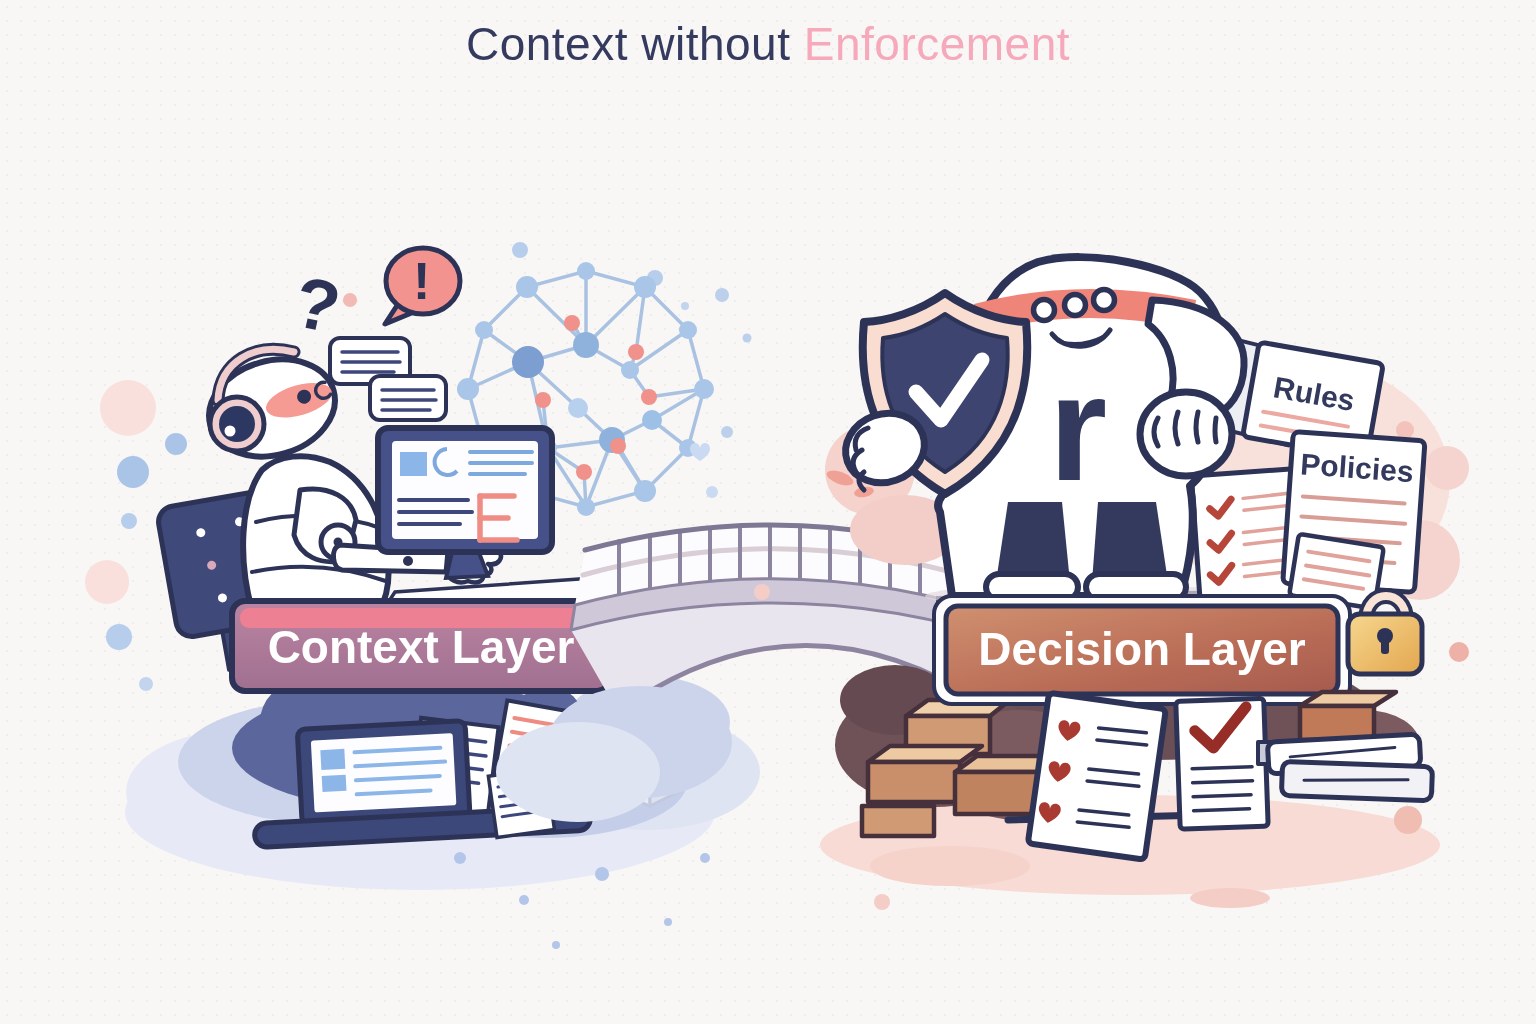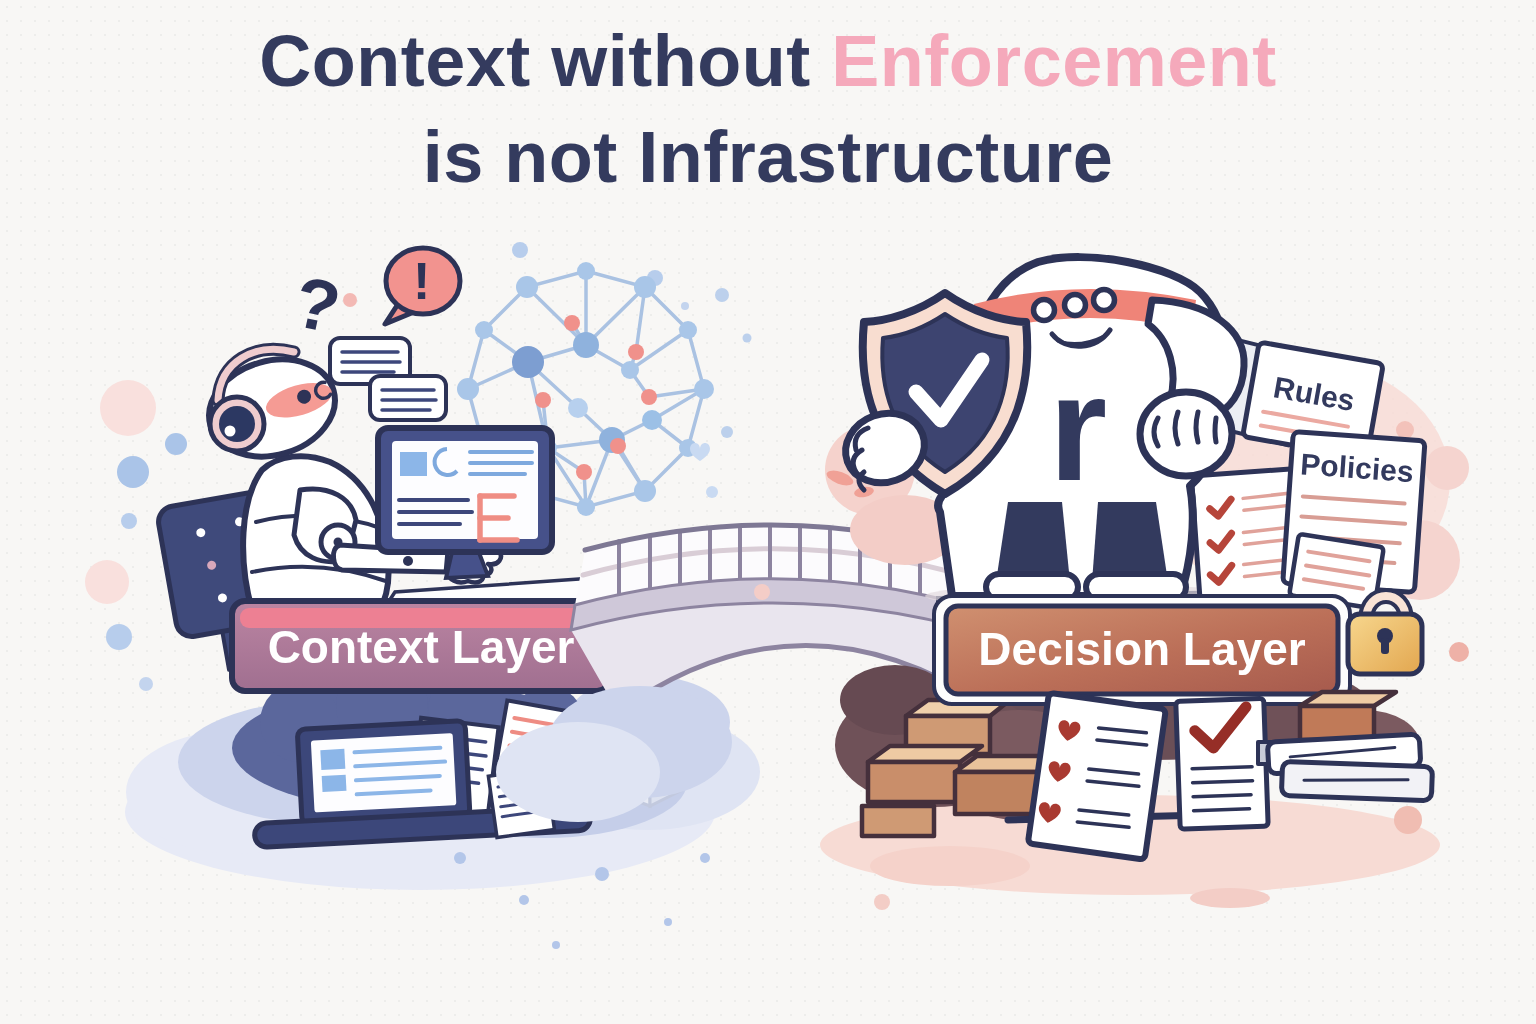--- a/index.html
+++ b/index.html
@@ -3,21 +3,21 @@
 <meta charset="utf-8">
 <style>
   html,body{margin:0;padding:0;background:#e9e9ea;}
   .canvas{
     position:relative;width:1536px;height:1024px;overflow:hidden;
     background:radial-gradient(#ededeb 1px,transparent 1px) 0 0/14px 14px,#f8f7f5;
     font-family:"Liberation Sans",sans-serif;
   }
   .title{
     position:absolute;top:14px;left:0;width:100%;
-    text-align:center;font-weight:bold;font-size:72px;line-height:1.33;
+    text-align:center;font-weight:normal;font-size:46px;line-height:1.33;
     color:#343b5e;letter-spacing:.5px;
   }
   .title .accent{color:#f5a9bb;}
   .art{position:absolute;left:0;top:0;}
   .svgtxt{font-family:"Liberation Sans",sans-serif;font-weight:bold;}
 </style>
 </head>
 <body>
 
 <div class="canvas">
@@ -513,16 +513,15 @@
       </g>
       <g transform="rotate(2 1355 780)">
         <rect x="1282" y="764" width="150" height="34" rx="8" fill="#f2f2f6" stroke="#2d3357" stroke-width="5"></rect>
         <line x1="1304" y1="782" x2="1408" y2="778" stroke="#2d3357" stroke-width="3" stroke-linecap="round"></line>
       </g>
     </g>
   </svg>
 
   <div class="title">
     <div><span>Context without </span><span class="accent">Enforcement</span></div>
-    <div>is not Infrastructure</div>
   </div>
 
 </div>
 
 </body></html>

